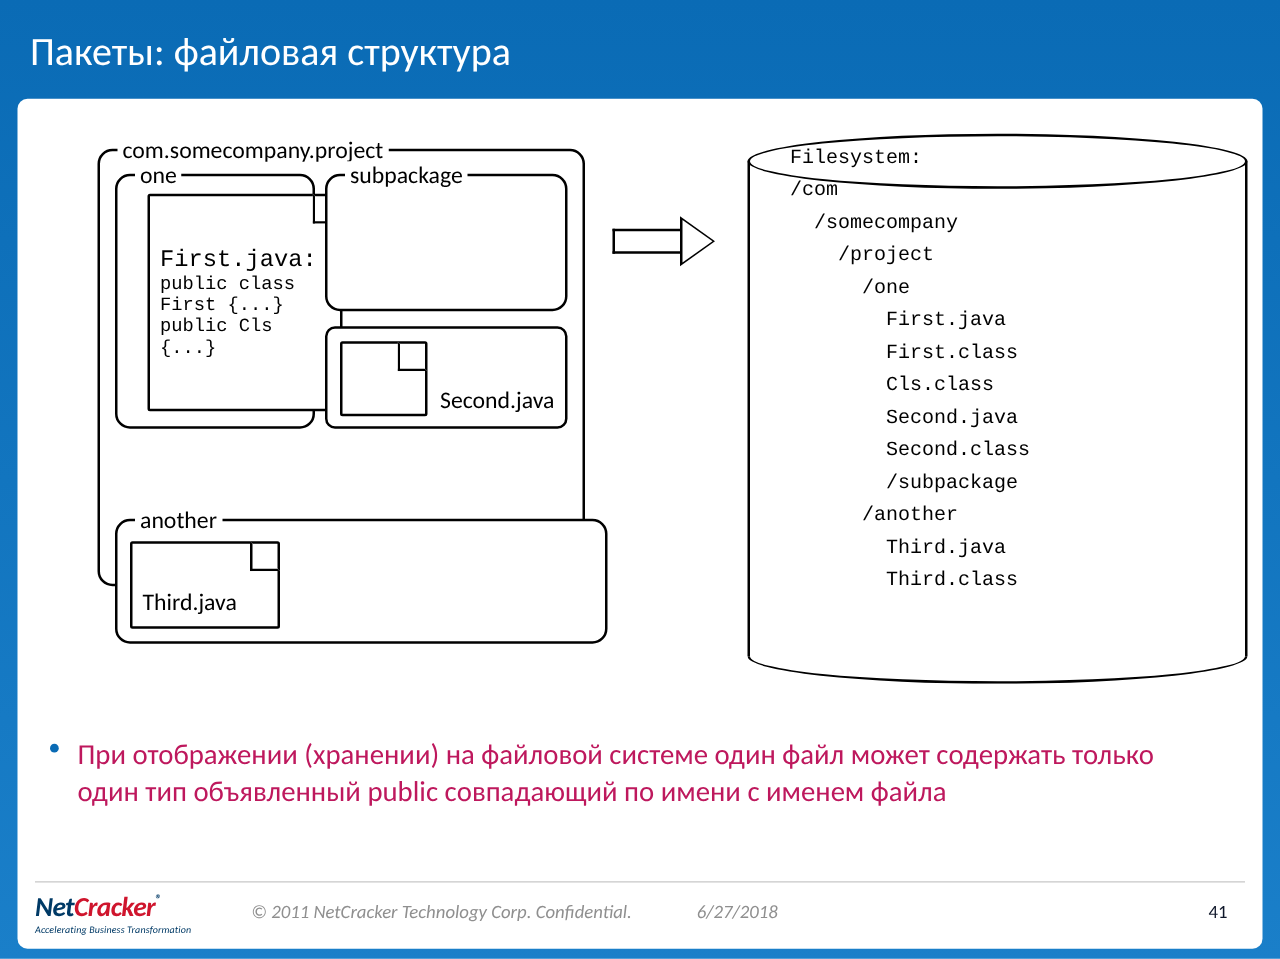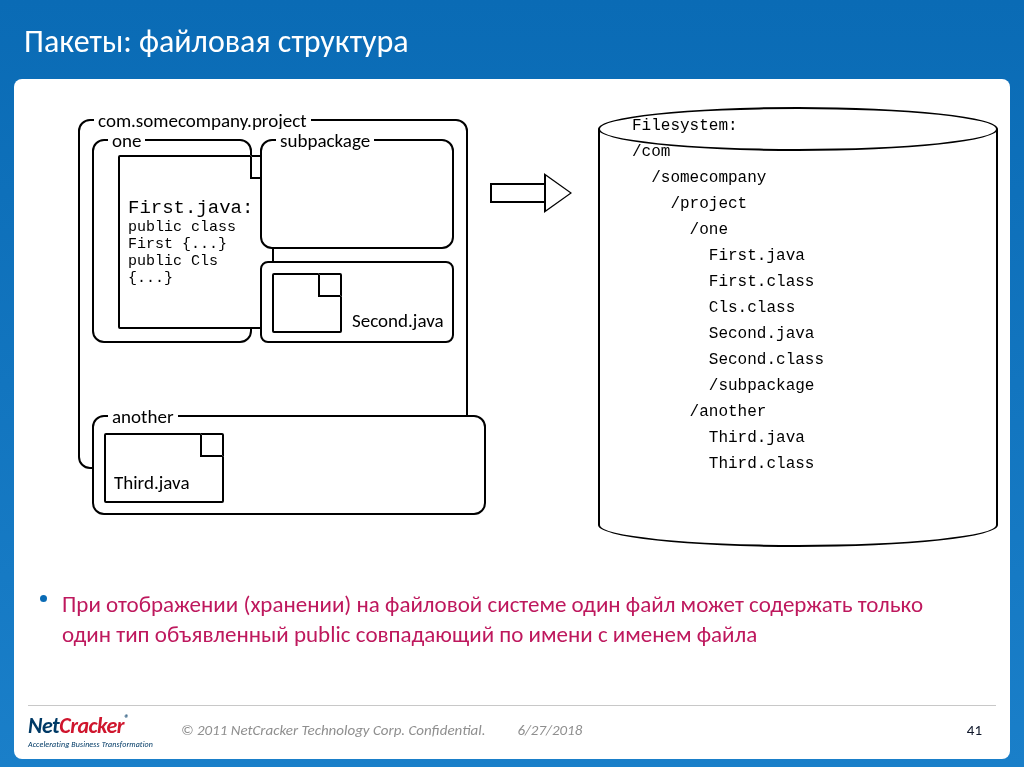--- a/index.html
+++ b/index.html
@@ -128,20 +128,21 @@
   }
   .bullet-dot {
     position:absolute; left:-22px; top:6px; width:7px; height:7px; border-radius:50%; background:#0a6bb5;
   }
   
   .footer {
     position:absolute; left:0; right:0; bottom:0; height:54px;
     display:flex; align-items:center; padding: 0 28px 4px 14px;
     font-size:15px; color:#8f8f8f; font-style:italic;
     justify-content: flex-start;
+    gap: 20px;
   }
   .footer-hr {
     position:absolute; left:14px; right:14px; top:0; height:1px; background:#c8c8c8;
   }
   .logo {
     display:flex; flex-direction:column; align-items:flex-start; margin-right:28px; font-style:normal;
   }
   .logo-main { font-size:22px; font-weight:700; color:#003a66; font-style:italic; letter-spacing:-0.5px;}
   .logo-main .cr { color:#cf152d; }
   .logo-reg { font-size:10px; vertical-align: top; }

